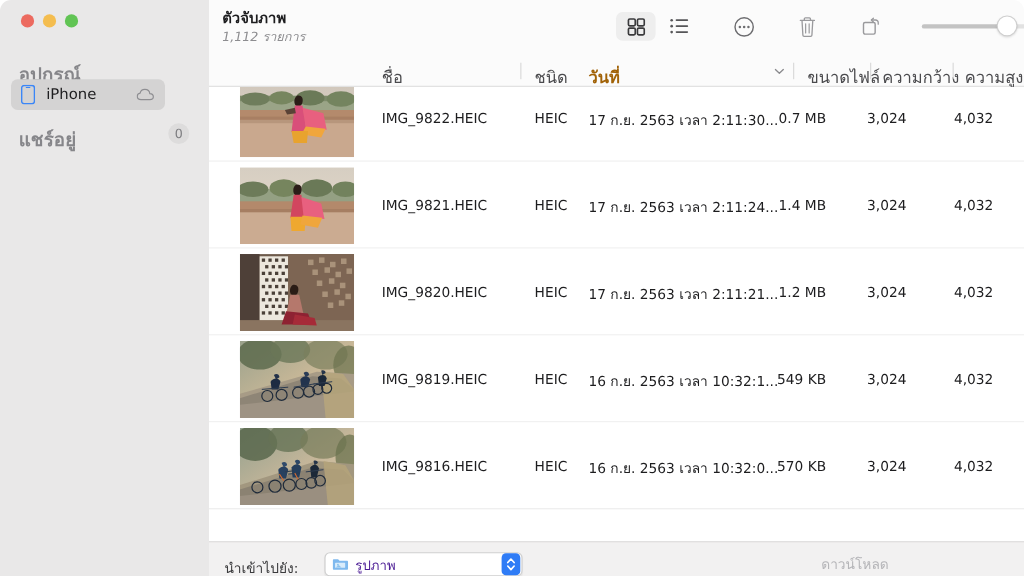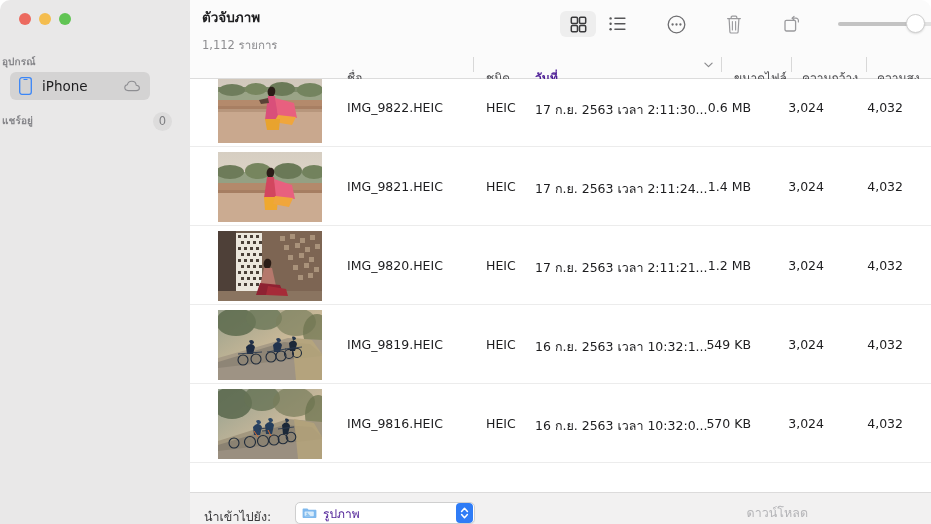--- a/index.html
+++ b/index.html
@@ -44,22 +44,22 @@
     width: 12px;
     height: 12px;
     border-radius: 50%;
   }
   .tl-close { background: #ec6a5f; }
   .tl-min   { background: #f4bd4f; }
   .tl-max   { background: #61c454; }
 
   .sb-section-header {
     position: absolute;
-    left: 2px;
-    font-size: 10px;
+    left: 17px;
+    font-size: 17px;
     color: #86868a;
     font-weight: 600;
     letter-spacing: 0.1px;
   }
   #sb-devices-header { top: 54px; }
   #sb-shared-header  { top: 113px; }
 
   #sb-shared-row {
     position: absolute;
     top: 110px;
@@ -142,21 +142,22 @@
   #window-title {
     font-size: 13.5px;
     font-weight: 700;
     color: #1d1d1f;
     line-height: 16px;
   }
   #window-subtitle {
     font-size: 11.5px;
     color: #8d8d90;
     line-height: 15px;
-    margin-top: 13px;
+    margin-top: 1px;
+    font-style: italic;
   }
 
   #toolbar-actions {
     position: absolute;
     left: 370px;
     top: 9px;
     display: flex;
     align-items: center;
     height: 30px;
   }
@@ -213,26 +214,26 @@
   
   #col-header {
     position: relative;
     height: 27px;
     background: #fbfbfb;
     border-bottom: 1px solid #dcdcdc;
     box-sizing: border-box;
   }
   .col-head {
     position: absolute;
-    top: 16px;
-    font-size: 12px;
+    top: 6px;
+    font-size: 15px;
     color: #4a4a4d;
     white-space: nowrap;
   }
-  .col-head.sorted { font-weight: 700; color: #4c1d95; }
+  .col-head.sorted { font-weight: 700; color: #a16207; }
   .col-sep {
     position: absolute;
     top: 5px;
     width: 1px;
     height: 15px;
     background: #d8d8d8;
   }
   #sort-chevron {
     position: absolute;
     top: 10px;
@@ -518,21 +519,21 @@
             <path d="M50 23 L57 23 L61 47 L47 47 Z" fill="#d94f7a"></path>
             <path d="M57 25 L76 30 L79 45 L60 43 Z" fill="#e8607f"></path>
             <path d="M60 42 L78 44 L74 52 L56 49 Z" fill="#f0a63c"></path>
             <path d="M47 46 L62 46 L61 57 L49 57 Z" fill="#e8a32e"></path>
             <path d="M41 27 L50 25 L51 30 L43 31 Z" fill="#5a4236"></path>
           </svg>
         </div>
         <div class="cell cell-name">IMG_9822.HEIC</div>
         <div class="cell cell-kind">HEIC</div>
         <div class="cell cell-date">17 ก.ย. 2563 เวลา 2:11:30...</div>
-        <div class="cell cell-size">0.6 MB</div>
+        <div class="cell cell-size">0.7 MB</div>
         <div class="cell cell-width">3,024</div>
         <div class="cell cell-height">4,032</div>
       </div>
 
       <div class="file-row">
         <div class="thumb-wrap">
           <svg class="thumb-canvas" viewBox="0 0 104 70">
             <defs>
               <linearGradient id="sky2" x1="0" y1="0" x2="0" y2="1">
                 <stop offset="0%" stop-color="#d6cec2"></stop>

